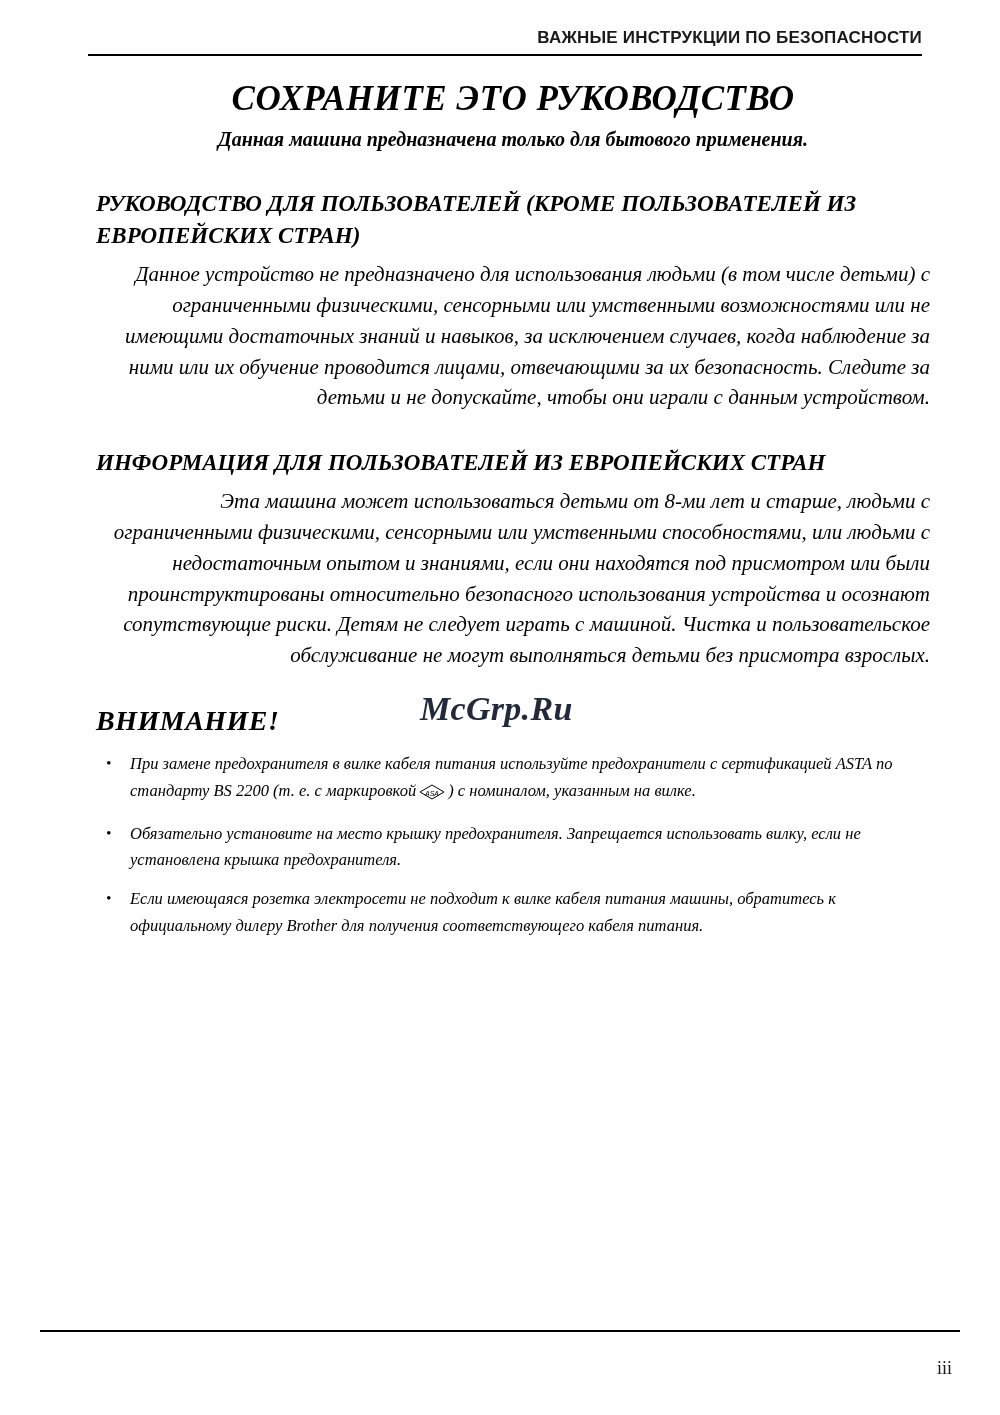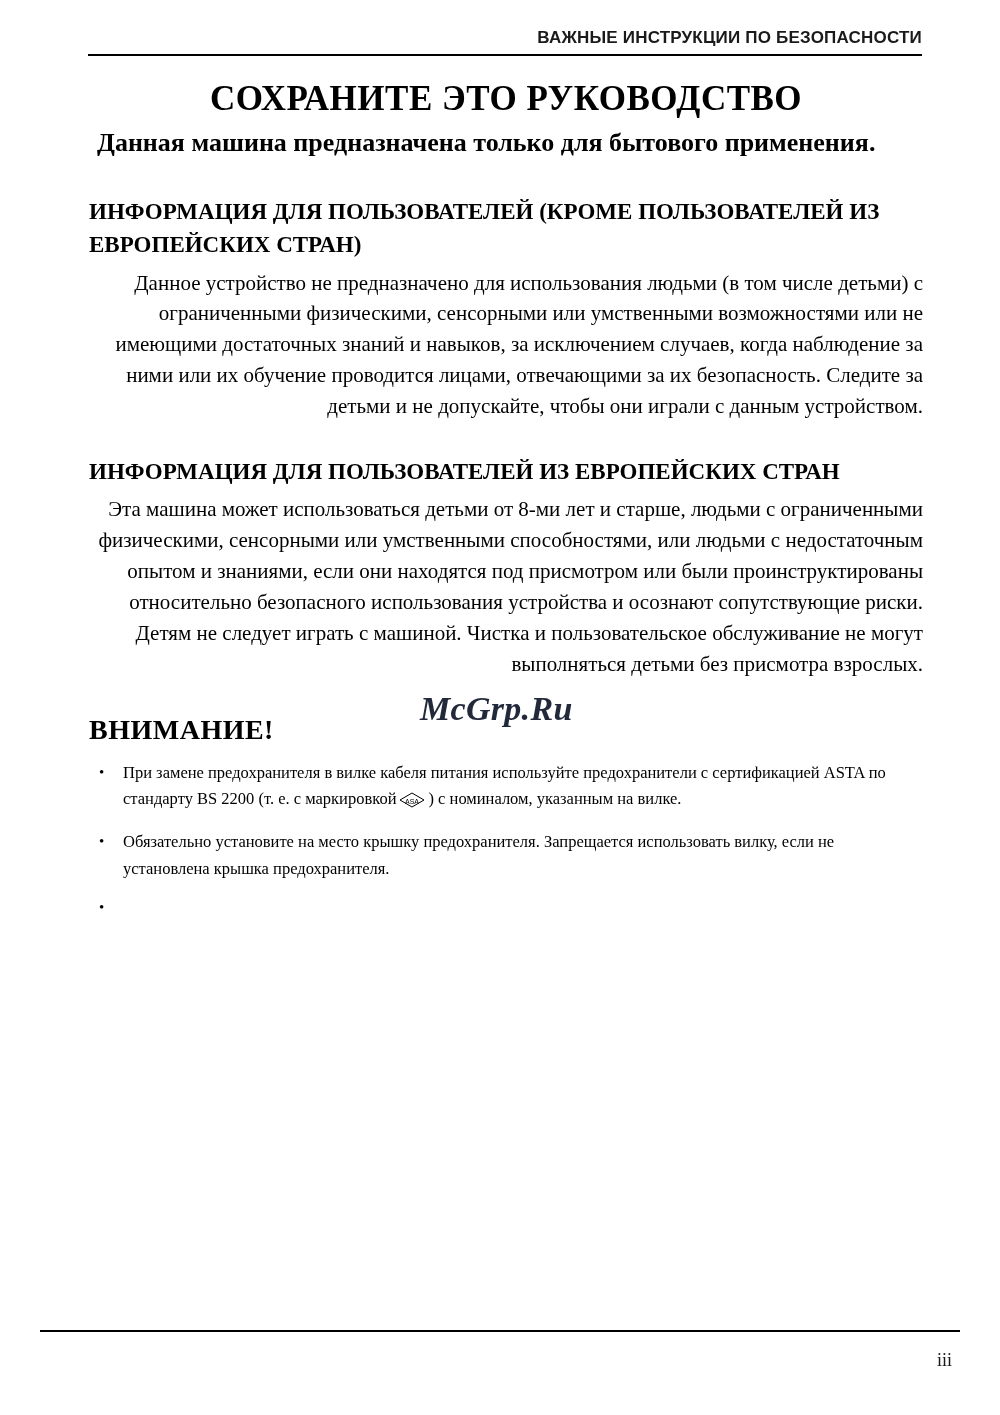--- a/index.html
+++ b/index.html
@@ -49,50 +49,52 @@
   .footer-area {
     position: absolute;
     left: 40px;
     top: 1330px;
     width: 920px;
   }
   .footer-rule {
     border-bottom: 2px solid #000;
   }
   .footer-page {
-    margin-top: 18px;
+    margin-top: 26px;
     text-align: right;
     padding-right: 8px;
     font-family: "Liberation Serif", serif;
     font-size: 18px;
     color: #1a1a1a;
   }
 
   
   .content {
     position: absolute;
-    left: 89px;
+    left: 96px;
     top: 78px;
     width: 834px;
+    font-style: italic;
   }
 
   h1.doc-title {
     margin: 0;
     font-family: "Liberation Serif", serif;
     font-weight: bold;
     font-size: 35px;
     text-align: center;
     letter-spacing: 0.5px;
     line-height: 1.18;
   }
   h2.doc-subtitle {
     margin: 6px 0 0 0;
     font-family: "Liberation Serif", serif;
     font-weight: bold;
-    font-size: 26px;
+    font-size: 20px;
+    text-align: center;
     line-height: 1.42;
     padding: 0 8px;
   }
 
   h3.section-head {
     margin: 34px 0 0 0;
     font-family: "Liberation Serif", serif;
     font-weight: bold;
     font-size: 23px;
     line-height: 1.42;
@@ -178,21 +180,21 @@
   <div class="header-area">
     <div class="header-title">ВАЖНЫЕ ИНСТРУКЦИИ ПО БЕЗОПАСНОСТИ</div>
     <div class="header-rule"></div>
   </div>
 
   <div class="content">
 
     <h1 class="doc-title">СОХРАНИТЕ ЭТО РУКОВОДСТВО</h1>
     <h2 class="doc-subtitle">Данная машина предназначена только для бытового применения.</h2>
 
-    <h3 class="section-head">ИНФОРМАЦИЯ ДЛЯ ПОЛЬЗОВАТЕЛЕЙ (КРОМЕ ПОЛЬЗОВАТЕЛЕЙ ИЗ ЕВРОПЕЙСКИХ СТРАН)</h3>
+    <h3 class="section-head">РУКОВОДСТВО ДЛЯ ПОЛЬЗОВАТЕЛЕЙ (КРОМЕ ПОЛЬЗОВАТЕЛЕЙ ИЗ ЕВРОПЕЙСКИХ СТРАН)</h3>
     <p class="body-text">Данное устройство не предназначено для использования людьми (в том числе детьми) с ограниченными физическими, сенсорными или умственными возможностями или не имеющими достаточных знаний и навыков, за исключением случаев, когда наблюдение за ними или их обучение проводится лицами, отвечающими за их безопасность. Следите за детьми и не допускайте, чтобы они играли с данным устройством.</p>
 
     <h3 class="section-head">ИНФОРМАЦИЯ ДЛЯ ПОЛЬЗОВАТЕЛЕЙ ИЗ ЕВРОПЕЙСКИХ СТРАН</h3>
     <p class="body-text">Эта машина может использоваться детьми от 8-ми лет и старше, людьми с ограниченными физическими, сенсорными или умственными способностями, или людьми с недостаточным опытом и знаниями, если они находятся под присмотром или были проинструктированы относительно безопасного использования устройства и осознают сопутствующие риски. Детям не следует играть с машиной. Чистка и пользовательское обслуживание не могут выполняться детьми без присмотра взрослых.</p>
 
 
     <h3 class="warning-head">ВНИМАНИЕ!</h3>
 
     <ul class="bullets">
       <li>
@@ -201,20 +203,21 @@
               <polygon points="13,1 25,8 13,15 1,8" fill="none" stroke="#000" stroke-width="1"></polygon>
               <text x="13" y="11.5" font-family="Liberation Sans, sans-serif" font-size="7" text-anchor="middle" fill="#000">ASA</text>
             </svg></span><span>) с номиналом, указанным на вилке.</span>
       </li>
       <li>
         <span class="bullet-dot">•</span>
         <span>Обязательно установите на место крышку предохранителя. Запрещается использовать вилку, если не установлена крышка предохранителя.</span>
       </li>
       <li>
         <span class="bullet-dot">•</span>
+        <span>Если имеющаяся розетка электросети не подходит к вилке кабеля питания машины, обратитесь к официальному дилеру Brother для получения соответствующего кабеля питания.</span>
       </li>
     </ul>
 
   </div>
 
   <div class="watermark">McGrp.Ru</div>
 
   <div class="footer-area">
     <div class="footer-rule"></div>
     <div class="footer-page">iii</div>

